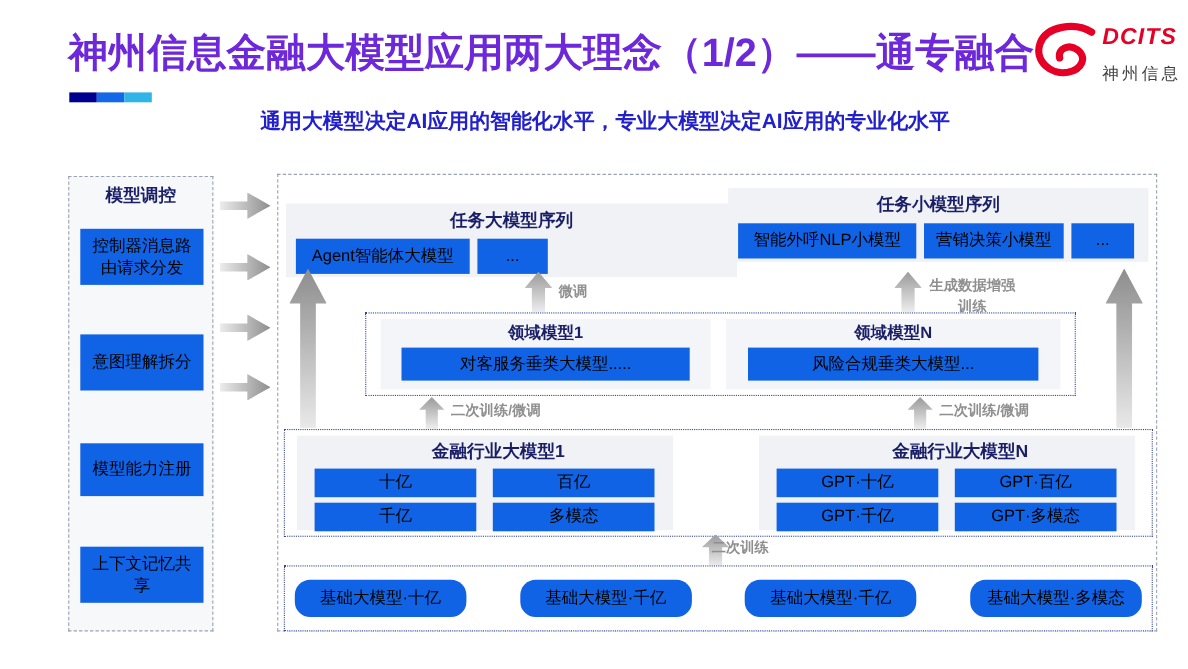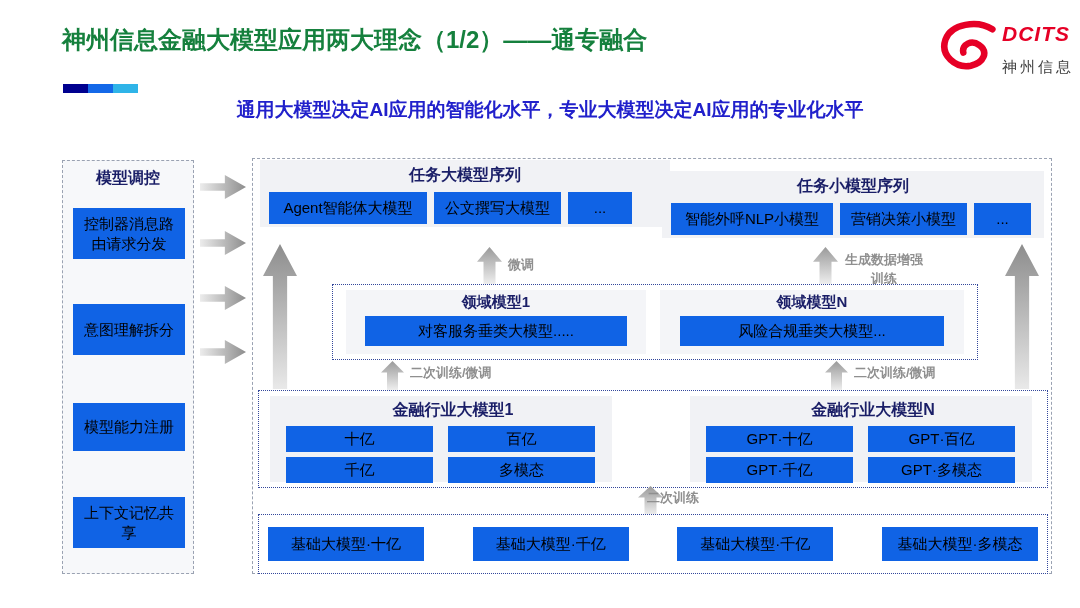--- a/index.html
+++ b/index.html
@@ -5,21 +5,21 @@
   * { margin:0; padding:0; box-sizing:border-box; }
   html,body { width:1080px; height:608px; }
   body {
     position:relative; overflow:hidden; background:#ffffff;
     font-family:"Liberation Sans","DejaVu Sans",sans-serif;
   }
   .abs { position:absolute; }
 
   
   .slide-title {
-    left:62px; top:24px; font-size:24px; font-weight:bold; color:#15803d;
+    left:62px; top:24px; font-size:36px; font-weight:bold; color:#6d28d9;
     white-space:nowrap;
   }
   .accent-bar { left:63px; top:84px; display:flex; }
   .accent-bar span { width:25px; height:9px; display:block; }
   .accent-a { background:#00008f; }
   .accent-b { background:#1468e8; }
   .accent-c { background:#2fb4e8; }
   .subtitle {
     left:140px; top:97px; width:820px; text-align:center;
     font-size:19px; font-weight:bold; color:#2120cb; white-space:nowrap;
@@ -74,21 +74,21 @@
   .industry-box { left:258px; top:390px; width:790px; height:98px; }
   .industry-group { top:396px; height:86px; background:#f1f2f5; position:absolute; width:342px; }
   .industry-group .hdr { padding-top:4px; font-size:16px;padding-left:24px; }
   .ind-grid { display:flex; flex-wrap:wrap; column-gap:15px; row-gap:5px; margin:5px 16px 0; }
   .ind-grid .btn { width:147px; height:26px; }
 
   .base-box {
     left:258px; top:514px; width:790px; height:60px;
     display:flex; align-items:center; justify-content:space-between; padding:0 9px;
   }
-  .base-box .btn { width:156px; height:34px; }
+  .base-box .btn { width:156px; height:34px;border-radius:14px; }
 </style>
 </head>
 <body>
 
 <div class="abs slide-title">神州信息金融大模型应用两大理念（1/2）——通专融合</div>
 
 <div class="abs accent-bar">
   <span class="accent-a"></span>
   <span class="accent-b"></span>
   <span class="accent-c"></span>
@@ -116,25 +116,24 @@
   <div class="btn side-btn" style="top:242px;height:48px;">模型能力注册</div>
 </div>
 
 <div class="abs arrow-right" style="left:200px;top:175px;width:46px;height:24px;"></div>
 <div class="abs arrow-right" style="left:200px;top:231px;width:46px;height:24px;"></div>
 <div class="abs arrow-right" style="left:200px;top:286px;width:46px;height:24px;"></div>
 <div class="abs arrow-right" style="left:200px;top:340px;width:46px;height:24px;"></div>
 
 <div class="abs main-box dash-gray"></div>
 
-<div class="abs panel task-group" style="left:260px;top:160px;width:410px;">
+<div class="abs panel task-group" style="left:260px;top:185px;width:410px;">
   <div class="hdr">任务大模型序列</div>
   <div class="task-row">
     <div class="btn" style="width:158px;">Agent智能体大模型</div>
-    <div class="btn" style="width:127px;">公文撰写大模型</div>
     <div class="btn" style="width:64px;">...</div>
   </div>
 </div>
 
 <div class="abs panel task-group" style="left:662px;top:171px;width:382px;">
   <div class="hdr">任务小模型序列</div>
   <div class="task-row">
     <div class="btn" style="width:162px;">智能外呼NLP小模型</div>
     <div class="btn" style="width:127px;">营销决策小模型</div>
     <div class="btn" style="width:57px;">...</div>

